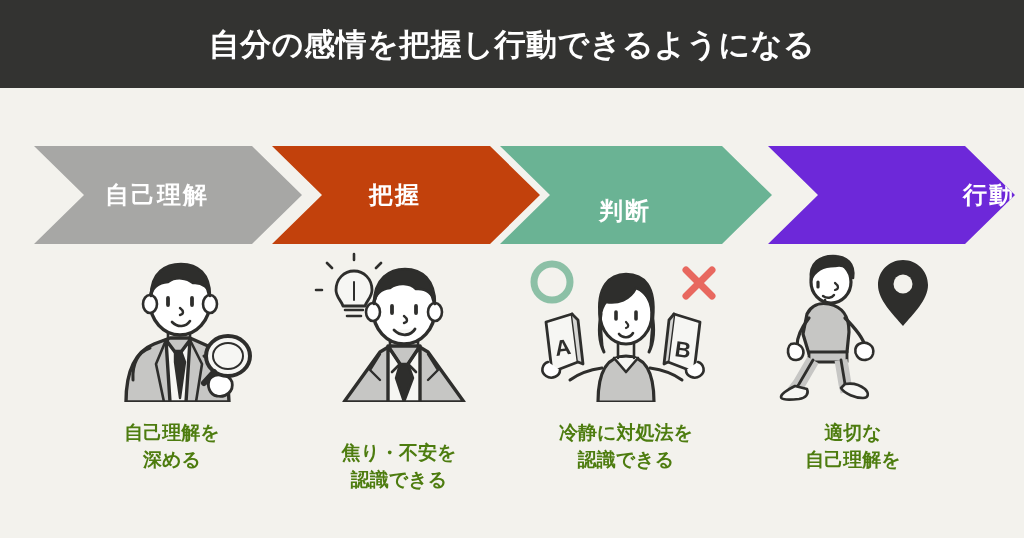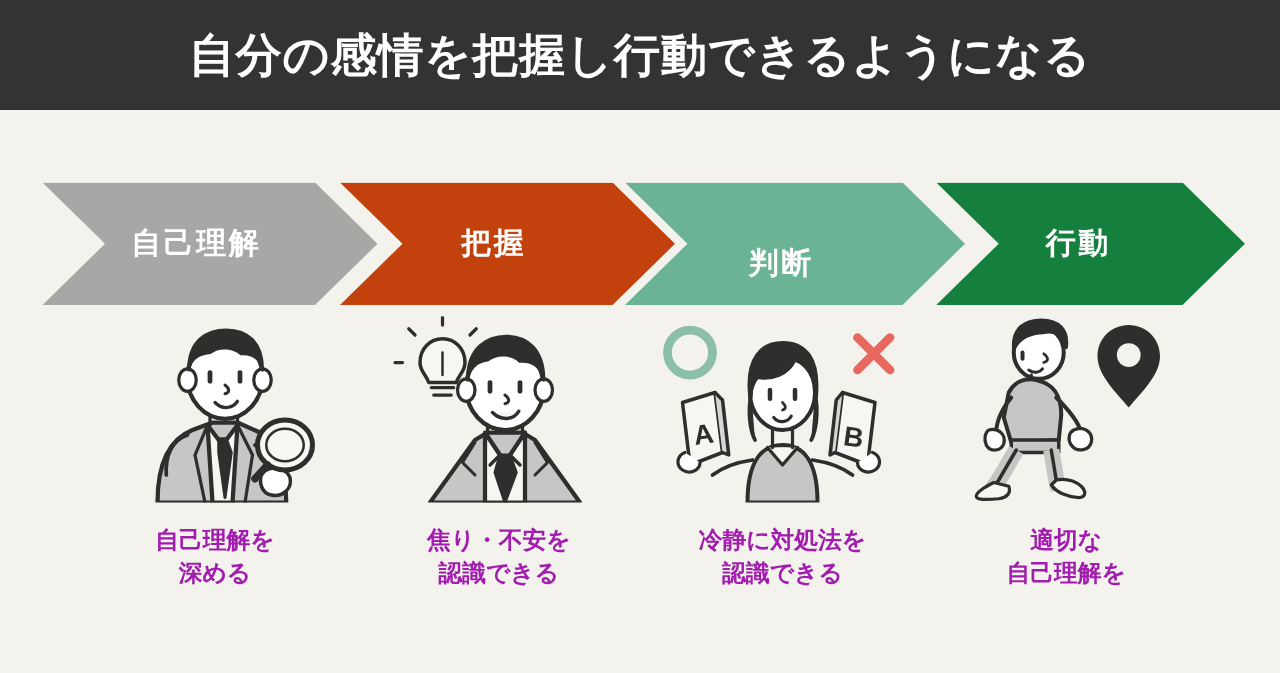--- a/index.html
+++ b/index.html
@@ -21,21 +21,21 @@
     left: 0; top: 0;
     width: 1024px;
     height: 88px;
     background: #333331;
     display: flex;
     align-items: center;
     justify-content: center;
   }
   .header-title {
     color: #FFFFFF;
-    font-size: 37px;
+    font-size: 31px;
     font-weight: bold;
     letter-spacing: 0.5px;
     white-space: nowrap;
     line-height: 1;
   }
 
   
   .chevron-band {
     position: absolute;
     left: 0;
@@ -73,58 +73,59 @@
     clip-path: polygon(0 0, 218px 0, 268px 49px, 218px 98px, 0 98px, 50px 49px);
   }
   .chev-2 .chevron-label { margin-left: -22px; }
   .chev-3 {
     left: 500px; width: 272px;
     background: #6AB394;
     clip-path: polygon(0 0, 222px 0, 272px 49px, 222px 98px, 0 98px, 50px 49px);
   }
   .chev-3 .chevron-label { margin-left: -22px; margin-top: 31px; }
   .chev-4 {
-    left: 749px; width: 247px;
-    background: #15803d;
+    left: 768px; width: 247px;
+    background: #6d28d9;
     clip-path: polygon(0 0, 197px 0, 247px 49px, 197px 98px, 0 98px, 50px 49px);
+    justify-content: flex-end;
   }
   .chev-4 .chevron-label { margin-left: -20px; }
 
   
   .columns {
     position: absolute;
     left: 0;
     top: 252px;
     width: 1024px;
     height: 250px;
   }
   .column {
     position: absolute;
     top: 0;
     width: 228px;
     display: flex;
     flex-direction: column;
     align-items: center;
   }
   .col-1 { left: 58px; }
-  .col-2 { left: 285px; }
+  .col-2 { left: 285px; gap: 20px; }
   .col-3 { left: 512px; }
   .col-4 { left: 739px; }
 
   .illustration {
     height: 150px;
     width: 200px;
     display: flex;
     align-items: flex-end;
     justify-content: center;
   }
   .caption {
     margin-top: 18px;
     text-align: center;
-    color: #a21caf;
+    color: #4d7c0f;
     font-size: 19px;
     font-weight: bold;
     line-height: 1.42;
     white-space: pre-line;
   }
 </style>
 </head>
 <body>
 
 <div class="header-bar">

